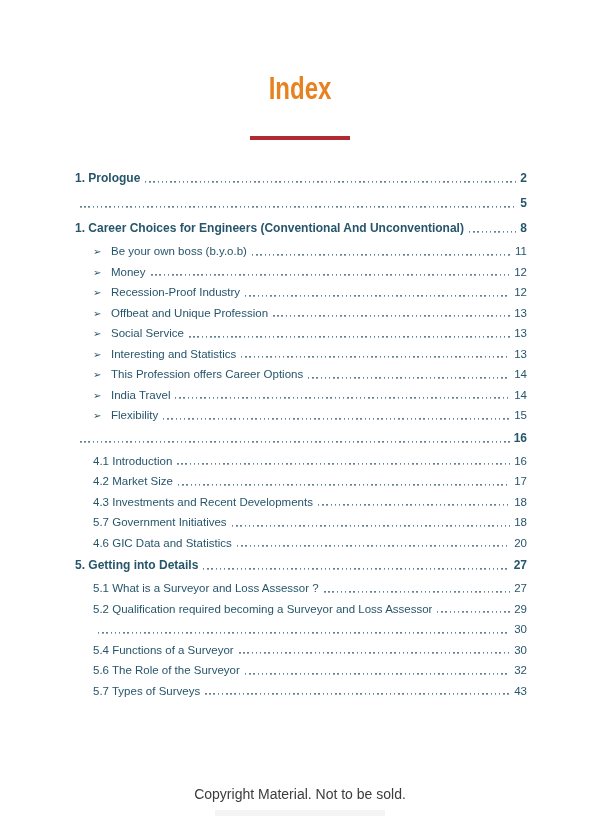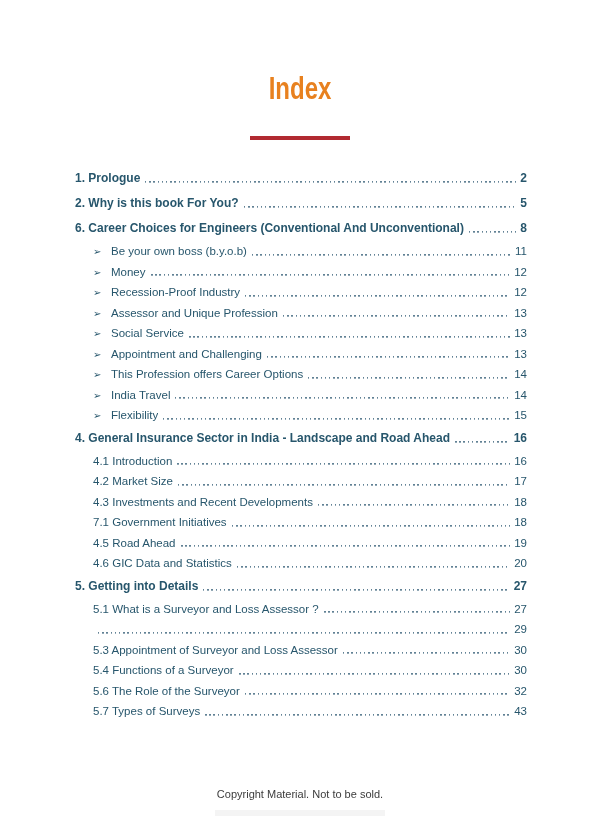--- a/index.html
+++ b/index.html
@@ -71,21 +71,21 @@
     background-position:left bottom;
     background-size:100% 1.7px;
   }
   .row.main .leader{margin-bottom:8px;}
   .row.bullet .leader,.row.numbered .leader{margin-bottom:6px;}
   .pagenum{flex:0 0 auto;}
   .footer{
     position:absolute;
     top:787px;left:0;right:0;
     text-align:center;
-    font-size:11px;
+    font-size:14px;
     line-height:14px;
     color:var(--footer-color);
   }
   .scan-smudge{
     position:absolute;
     top:810px;left:215px;
     width:170px;height:6px;
     background:#F4F4F4;
   }
 </style>
@@ -95,26 +95,25 @@
 <div class="page">
   <h1 class="title">Index</h1>
   <div class="title-underline"></div>
   <div class="toc">
       <div class="row main">
         <span class="label">1. Prologue</span>
         <span class="leader"></span>
         <span class="pagenum">2</span>
       </div>
       <div class="row main">
-        <span class="label">2. Why is this book For You?</span>
         <span class="leader"></span>
         <span class="pagenum">5</span>
       </div>
       <div class="row main">
-        <span class="label">6. Career Choices for Engineers (Conventional And Unconventional)</span>
+        <span class="label">1. Career Choices for Engineers (Conventional And Unconventional)</span>
         <span class="leader"></span>
         <span class="pagenum">8</span>
       </div>
       <div class="row bullet">
         <span class="bullet-icon">➢</span>
         <span class="label">Be your own boss (b.y.o.b)</span>
         <span class="leader"></span>
         <span class="pagenum">11</span>
       </div>
       <div class="row bullet">
@@ -124,33 +123,33 @@
         <span class="pagenum">12</span>
       </div>
       <div class="row bullet">
         <span class="bullet-icon">➢</span>
         <span class="label">Recession-Proof Industry</span>
         <span class="leader"></span>
         <span class="pagenum">12</span>
       </div>
       <div class="row bullet">
         <span class="bullet-icon">➢</span>
-        <span class="label">Assessor and Unique Profession</span>
+        <span class="label">Offbeat and Unique Profession</span>
         <span class="leader"></span>
         <span class="pagenum">13</span>
       </div>
       <div class="row bullet">
         <span class="bullet-icon">➢</span>
         <span class="label">Social Service</span>
         <span class="leader"></span>
         <span class="pagenum">13</span>
       </div>
       <div class="row bullet">
         <span class="bullet-icon">➢</span>
-        <span class="label">Appointment and Challenging</span>
+        <span class="label">Interesting and Statistics</span>
         <span class="leader"></span>
         <span class="pagenum">13</span>
       </div>
       <div class="row bullet">
         <span class="bullet-icon">➢</span>
         <span class="label">This Profession offers Career Options</span>
         <span class="leader"></span>
         <span class="pagenum">14</span>
       </div>
       <div class="row bullet">
@@ -159,70 +158,64 @@
         <span class="leader"></span>
         <span class="pagenum">14</span>
       </div>
       <div class="row bullet">
         <span class="bullet-icon">➢</span>
         <span class="label">Flexibility</span>
         <span class="leader"></span>
         <span class="pagenum">15</span>
       </div>
       <div class="row main">
-        <span class="label">4. General Insurance Sector in India - Landscape and Road Ahead</span>
         <span class="leader"></span>
         <span class="pagenum">16</span>
       </div>
       <div class="row numbered">
         <span class="label">4.1 Introduction</span>
         <span class="leader"></span>
         <span class="pagenum">16</span>
       </div>
       <div class="row numbered">
         <span class="label">4.2 Market Size</span>
         <span class="leader"></span>
         <span class="pagenum">17</span>
       </div>
       <div class="row numbered">
         <span class="label">4.3 Investments and Recent Developments</span>
         <span class="leader"></span>
         <span class="pagenum">18</span>
       </div>
       <div class="row numbered">
-        <span class="label">7.1 Government Initiatives</span>
+        <span class="label">5.7 Government Initiatives</span>
         <span class="leader"></span>
         <span class="pagenum">18</span>
       </div>
       <div class="row numbered">
-        <span class="label">4.5 Road Ahead</span>
-        <span class="leader"></span>
-        <span class="pagenum">19</span>
-      </div>
-      <div class="row numbered">
         <span class="label">4.6 GIC Data and Statistics</span>
         <span class="leader"></span>
         <span class="pagenum">20</span>
       </div>
       <div class="row main">
         <span class="label">5. Getting into Details</span>
         <span class="leader"></span>
         <span class="pagenum">27</span>
       </div>
       <div class="row numbered">
         <span class="label">5.1 What is a Surveyor and Loss Assessor ?</span>
         <span class="leader"></span>
         <span class="pagenum">27</span>
       </div>
       <div class="row numbered">
+        <span class="label">5.2 Qualification required becoming a Surveyor and Loss Assessor</span>
         <span class="leader"></span>
         <span class="pagenum">29</span>
       </div>
       <div class="row numbered">
-        <span class="label">5.3 Appointment of Surveyor and Loss Assessor</span>
         <span class="leader"></span>
         <span class="pagenum">30</span>
       </div>
       <div class="row numbered">
         <span class="label">5.4 Functions of a Surveyor</span>
         <span class="leader"></span>
         <span class="pagenum">30</span>
       </div>
       <div class="row numbered">
         <span class="label">5.6 The Role of the Surveyor</span>

